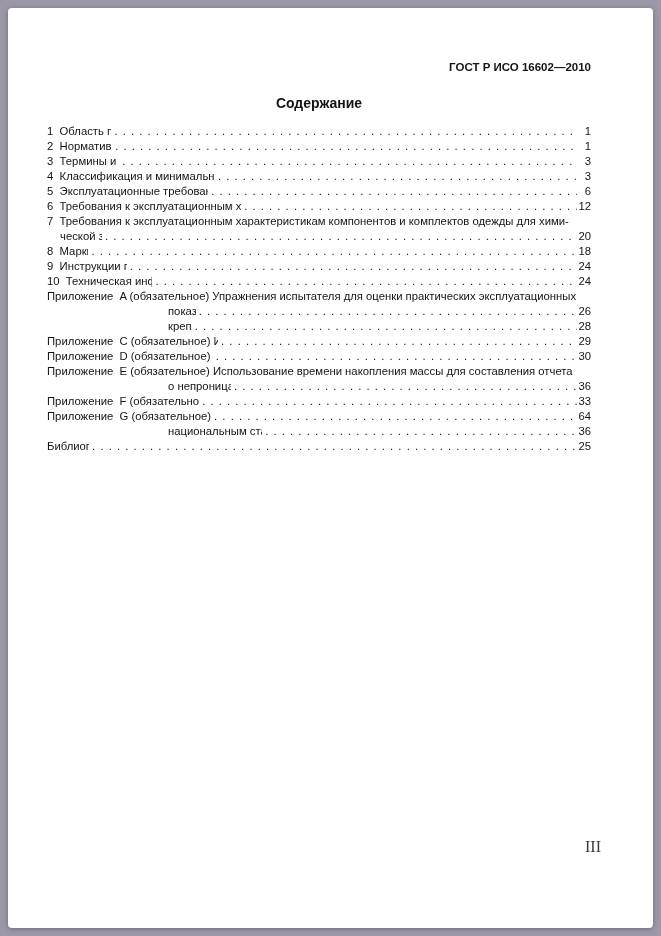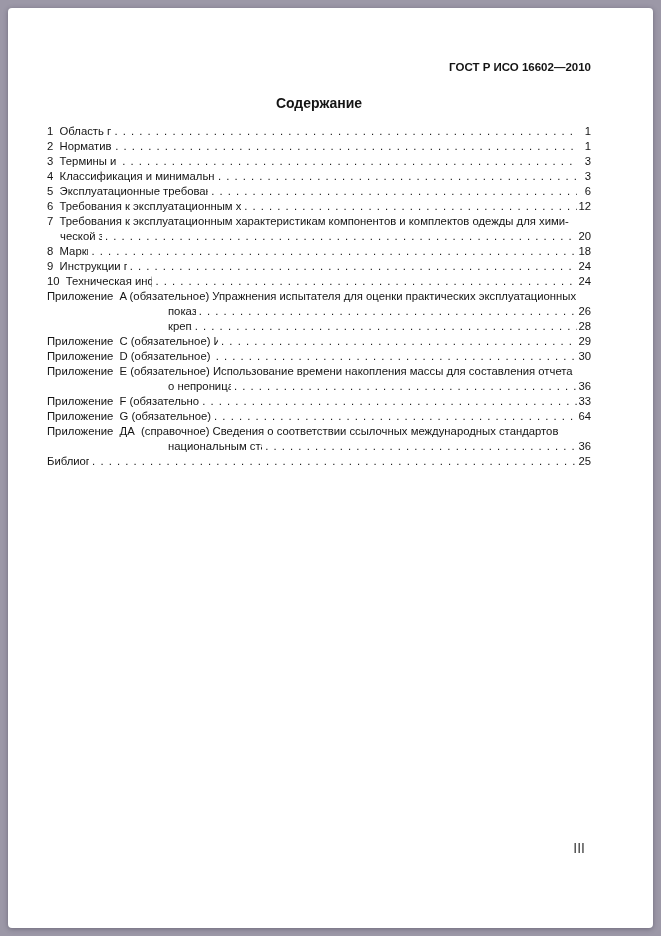--- a/index.html
+++ b/index.html
@@ -59,24 +59,25 @@
     content: ". . . . . . . . . . . . . . . . . . . . . . . . . . . . . . . . . . . . . . . . . . . . . . . . . . . . . . . . . . . . . . . . . . . . . . . . . . . . . . . . . . . . . . . . . . . . . . . . . . . . . . . . . . . .";
   }
   .toc-page {
     flex: 0 0 auto;
     min-width: 14px;
     text-align: right;
     white-space: pre;
   }
   .footer-num {
     position: absolute;
-    right: 68px;
+    right: 52px;
     bottom: 72px;
-    font-size: 14px;
+    font-size: 16px;
     color: #3a3a3a;
+    font-family: Liberation Serif, serif;
   }
 </style>
 </head>
 <body>
 
 <div class="page">
   <div class="doc-header">ГОСТ Р ИСО 16602—2010</div>
 
   <div class="doc-title">Содержание</div>
 
@@ -168,23 +169,20 @@
       <div class="toc-line indent-0">
         <span class="toc-text">Приложение  F (обязательное) Спецификация на наждачную бумагу</span>
         <span class="toc-dots"></span>
         <span class="toc-page">33</span>
       </div>
       <div class="toc-line indent-0">
         <span class="toc-text">Приложение  G (обязательное) Испытание образцов материала на протечку</span>
         <span class="toc-dots"></span>
         <span class="toc-page">64</span>
       </div>
-      <div class="toc-line indent-0">
-        <span class="toc-text">Приложение  ДА  (справочное) Сведения о соответствии ссылочных международных стандартов</span>
-      </div>
       <div class="toc-line indent-2">
         <span class="toc-text">национальным стандартам Российской Федерации</span>
         <span class="toc-dots"></span>
         <span class="toc-page">36</span>
       </div>
       <div class="toc-line indent-0">
         <span class="toc-text">Библиография</span>
         <span class="toc-dots"></span>
         <span class="toc-page">25</span>
       </div>

